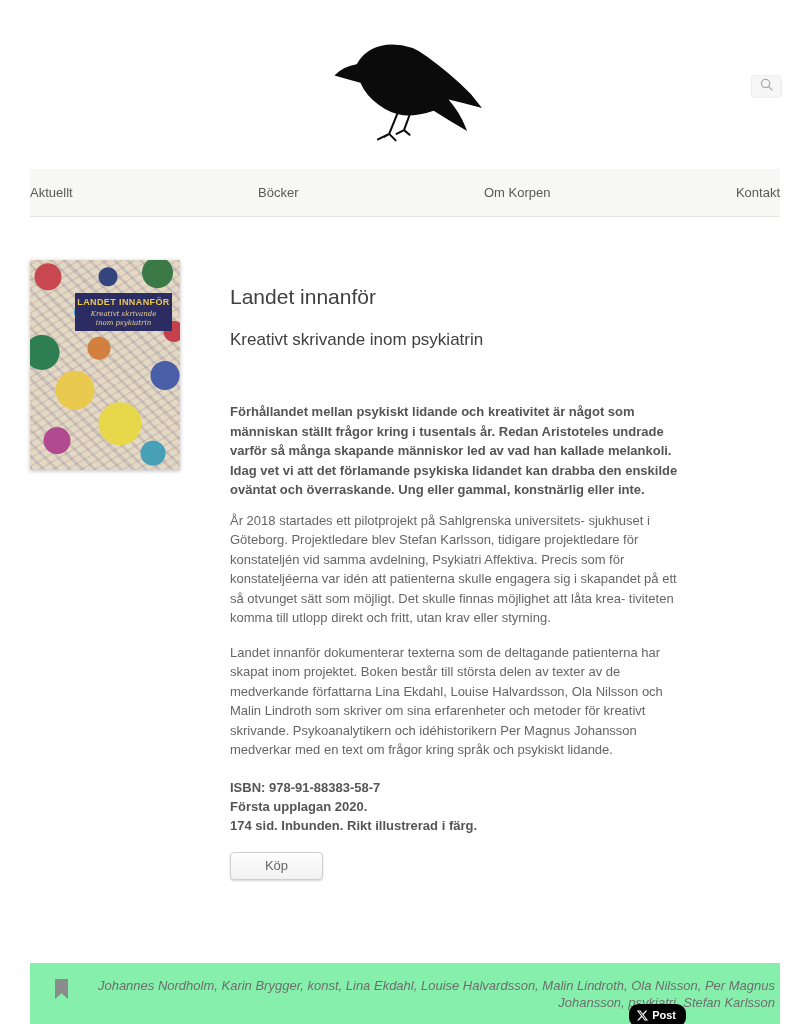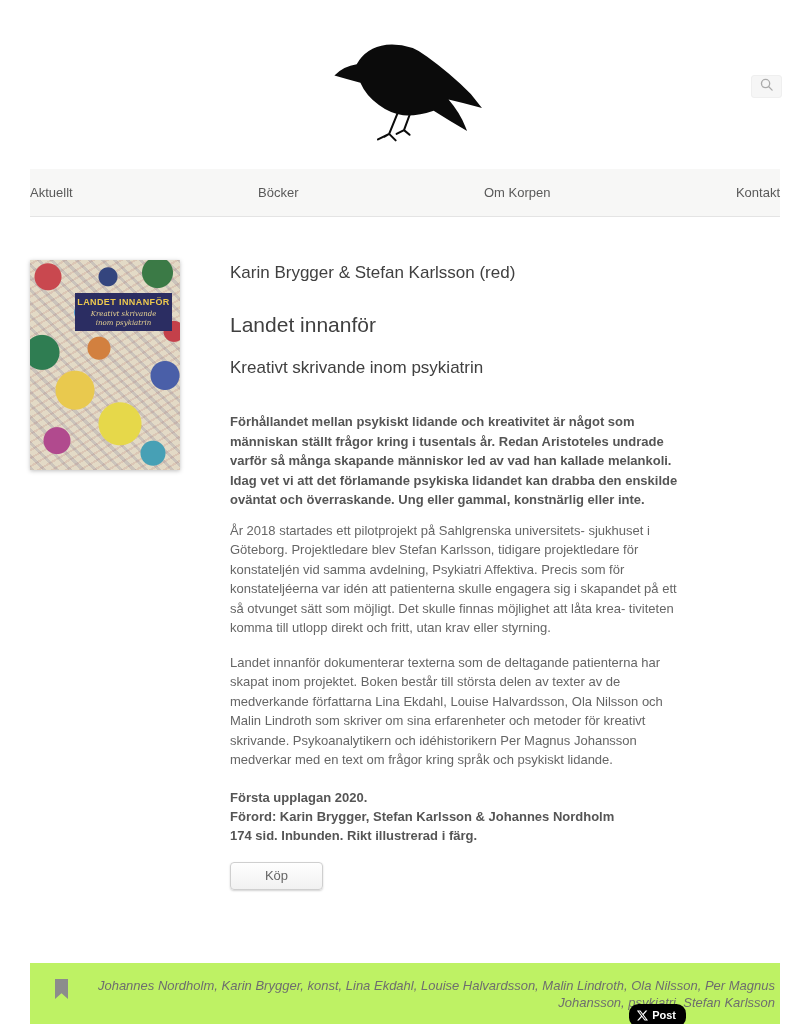--- a/index.html
+++ b/index.html
@@ -46,31 +46,31 @@
   .cover-label .ct { color:#ecc84f; font-size:9px; font-weight:bold; letter-spacing:.4px; line-height:11px; }
   .cover-label .cs { color:#e8d393; font-family:"DejaVu Serif", serif; font-style:italic;
            font-size:7px; line-height:9px; margin-top:2px; padding:0 6px; }
 
   
   .text-col { position:absolute; left:230px; top:255px; width:460px; color:#666; }
   .author  { margin-top:8px;  font-size:17px; line-height:20px; font-weight:normal; color:#404040; }
   .title   { margin-top:29px; font-size:21px; line-height:25px; font-weight:normal; color:#404040; }
   .subtitle{ margin-top:21px; font-size:17px; line-height:20px; font-weight:normal; color:#404040; }
   .para { font-size:13px; line-height:19.5px; color:#666; }
-  .intro { margin-top:34px; font-weight:bold; color:#555; }
+  .intro { margin-top:52px; font-weight:bold; color:#555; }
   .p2 { margin-top:11px; }
   .p3 { margin-top:15px; }
   .details { margin-top:18px; font-size:13px; line-height:19px; font-weight:bold; color:#555; }
   .buy { margin-top:17px; width:93px; height:28px; font-family:"Liberation Sans", sans-serif;
          font-size:13px; color:#666; border:1px solid #cfcfcf; border-radius:4px;
          background:linear-gradient(#fefefe,#f1f1f1); box-shadow:0 1px 2px rgba(0,0,0,.18);
          cursor:pointer; }
 
   
-  .footer { position:absolute; left:30px; top:963px; width:750px; height:61px; background:#bef264; }
+  .footer { position:absolute; left:30px; top:963px; width:750px; height:61px; background:#86efac; }
   .bookmark { position:absolute; left:25px; top:16px; }
   .tags { position:absolute; left:44px; right:5px; top:15px; text-align:right;
           font-style:italic; font-size:13px; line-height:16.5px; color:#6e6e6e; cursor:pointer; }
   .x-post { position:absolute; right:94px; top:41px; height:23px; padding:0 10px 0 8px;
           background:#000; border-radius:9.5px; display:flex; align-items:center; gap:4px;
           cursor:pointer; text-decoration:none; }
   .x-post span { color:#fff; font-size:11px; font-weight:bold; line-height:19px; }
 </style>
 </head>
 <body>
@@ -106,31 +106,30 @@
   </nav>
 
   <div class="cover">
     <div class="cover-label">
       <div class="ct">LANDET INNANFÖR</div>
       <div class="cs">Kreativt skrivande inom psykiatrin</div>
     </div>
   </div>
 
   <div class="text-col">
-    <h3 class="author">Karin Brygger &amp; Stefan Karlsson (red)</h3>
     <h1 class="title">Landet innanför</h1>
     <h2 class="subtitle">Kreativt skrivande inom psykiatrin</h2>
 
     <p class="para intro">Förhållandet mellan psykiskt lidande och kreativitet är något som människan ställt frågor kring i tusentals år. Redan Aristoteles undrade varför så många skapande människor led av vad han kallade melankoli. Idag vet vi att det förlamande psykiska lidandet kan drabba den enskilde oväntat och överraskande. Ung eller gammal, konstnärlig eller inte.</p>
     <p class="para p2">År 2018 startades ett pilotprojekt på Sahlgrenska universitets- sjukhuset i Göteborg. Projektledare blev Stefan Karlsson, tidigare projektledare för konstateljén vid samma avdelning, Psykiatri Affektiva. Precis som för konstateljéerna var idén att patienterna skulle engagera sig i skapandet på ett så otvunget sätt som möjligt. Det skulle finnas möjlighet att låta krea- tiviteten komma till utlopp direkt och fritt, utan krav eller styrning.</p>
     <p class="para p3">Landet innanför dokumenterar texterna som de deltagande patienterna har skapat inom projektet. Boken består till största delen av texter av de medverkande författarna Lina Ekdahl, Louise Halvardsson, Ola Nilsson och Malin Lindroth som skriver om sina erfarenheter och metoder för kreativt skrivande. Psykoanalytikern och idéhistorikern Per Magnus Johansson medverkar med en text om frågor kring språk och psykiskt lidande.</p>
 
     <div class="details">
+      <div>ISBN: 978-91-88383-58-7</div>
       <div>Första upplagan 2020.</div>
-      <div>Förord: Karin Brygger, Stefan Karlsson &amp; Johannes Nordholm</div>
       <div>174 sid. Inbunden. Rikt illustrerad i färg.</div>
     </div>
 
     <button class="buy">Köp</button>
   </div>
 
   <footer class="footer">
     <span class="bookmark">
       <svg width="13" height="20" viewBox="0 0 13 20">
         <path d="M0 0 H13 V20 L6.5 14.2 L0 20 Z" fill="#8c8c8c"></path>

